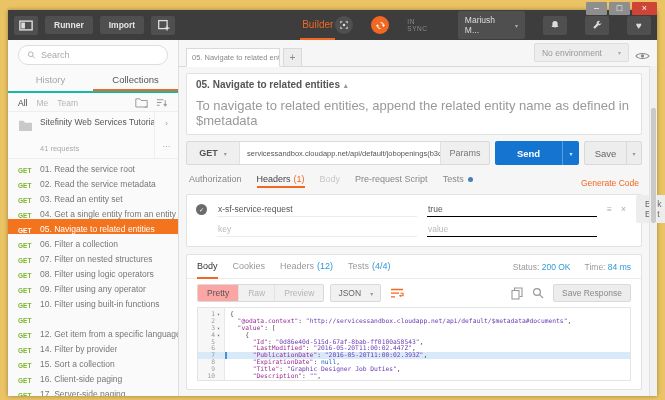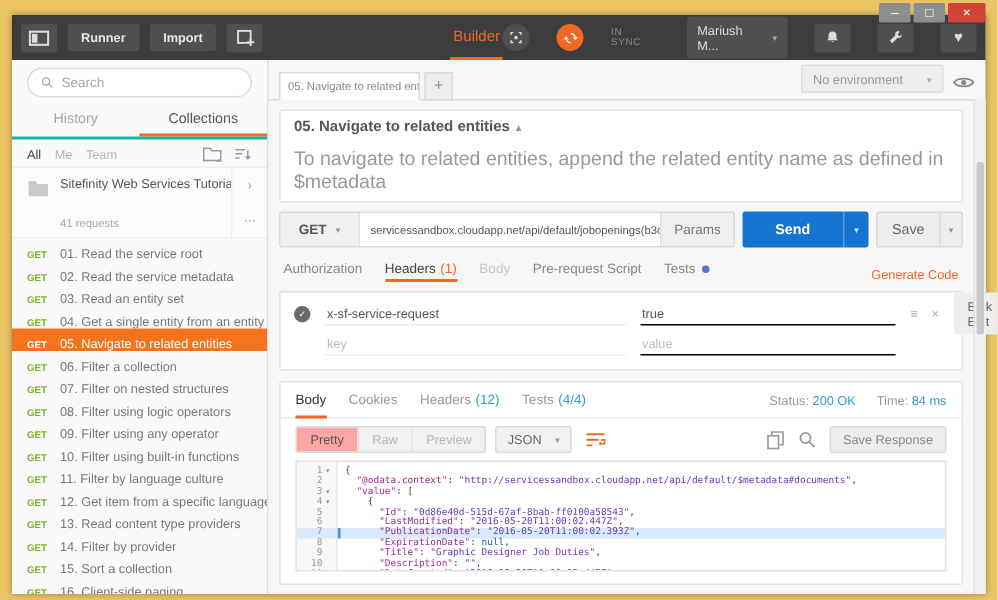--- a/index.html
+++ b/index.html
@@ -266,29 +266,24 @@
           <div class="item">
             <span class="m">GET</span>
             <span class="t">09. Filter using any operator</span>
           </div>
           <div class="item">
             <span class="m">GET</span>
             <span class="t">10. Filter using built-in functions</span>
           </div>
           <div class="item">
             <span class="m">GET</span>
-            <span class="t">11. Filter by language culture</span>
           </div>
           <div class="item">
             <span class="m">GET</span>
             <span class="t">12. Get item from a specific language cult...</span>
-          </div>
-          <div class="item">
-            <span class="m">GET</span>
-            <span class="t">13. Read content type providers</span>
           </div>
           <div class="item">
             <span class="m">GET</span>
             <span class="t">14. Filter by provider</span>
           </div>
           <div class="item">
             <span class="m">GET</span>
             <span class="t">15. Sort a collection</span>
           </div>
           <div class="item">

